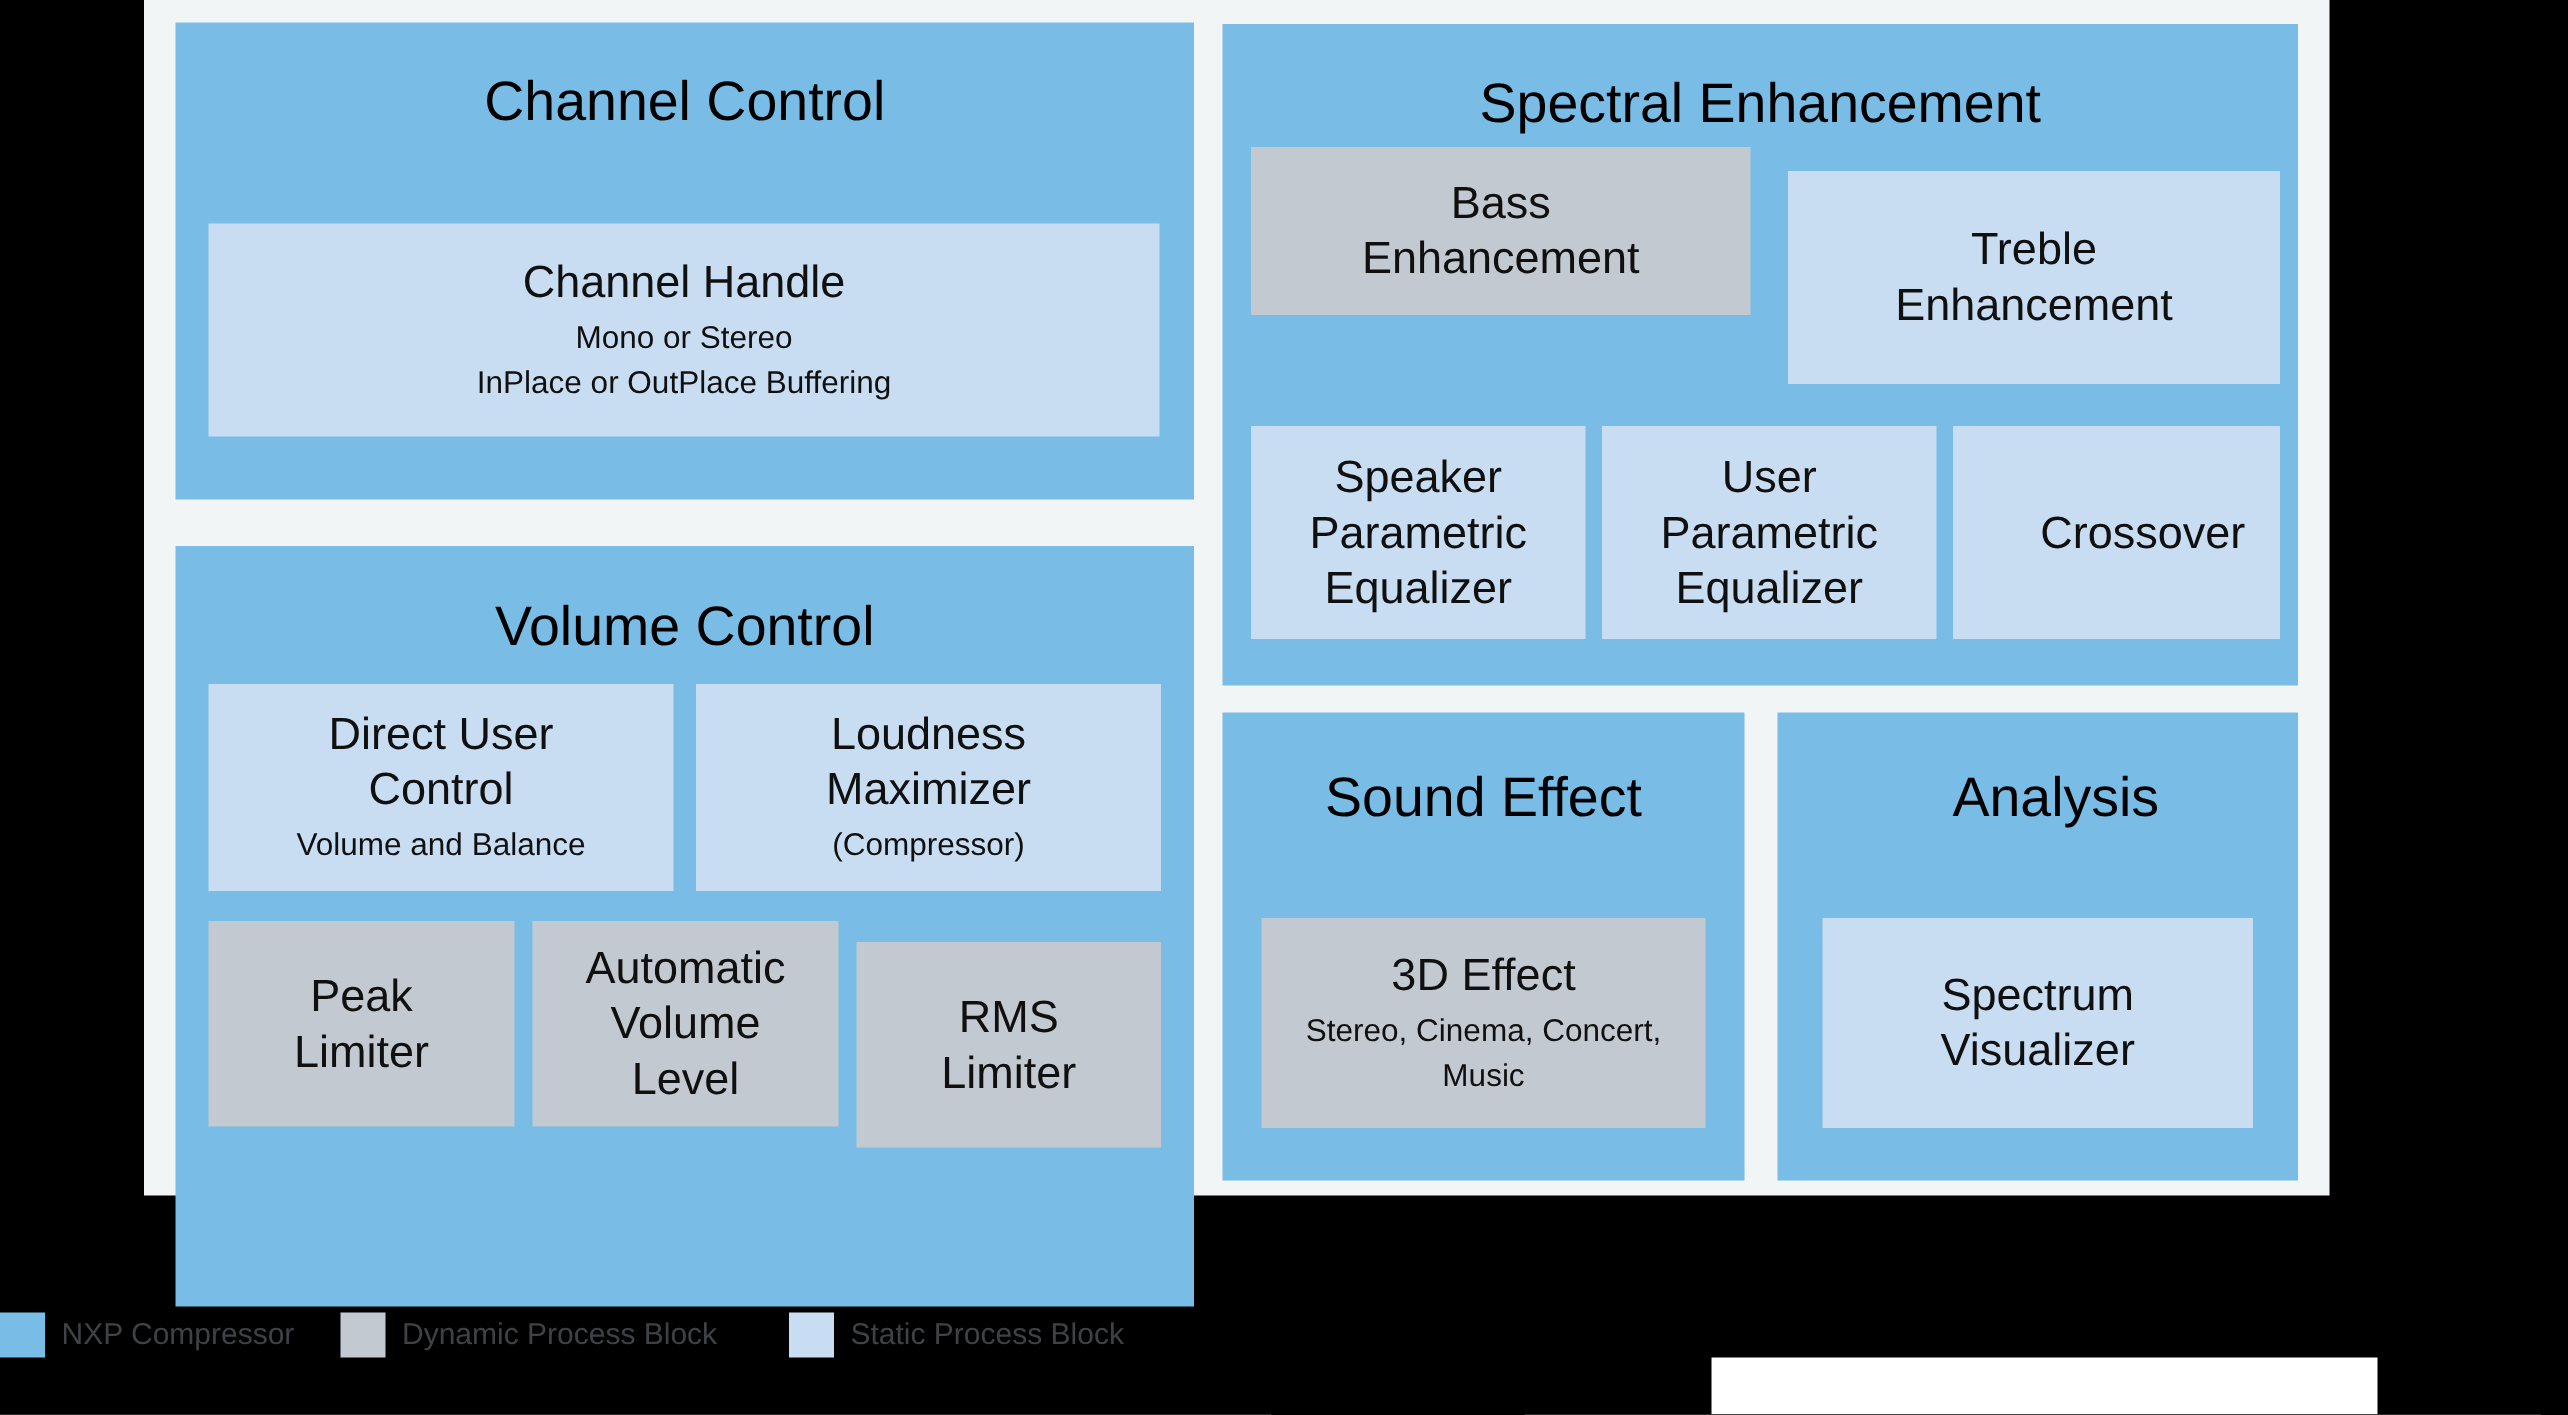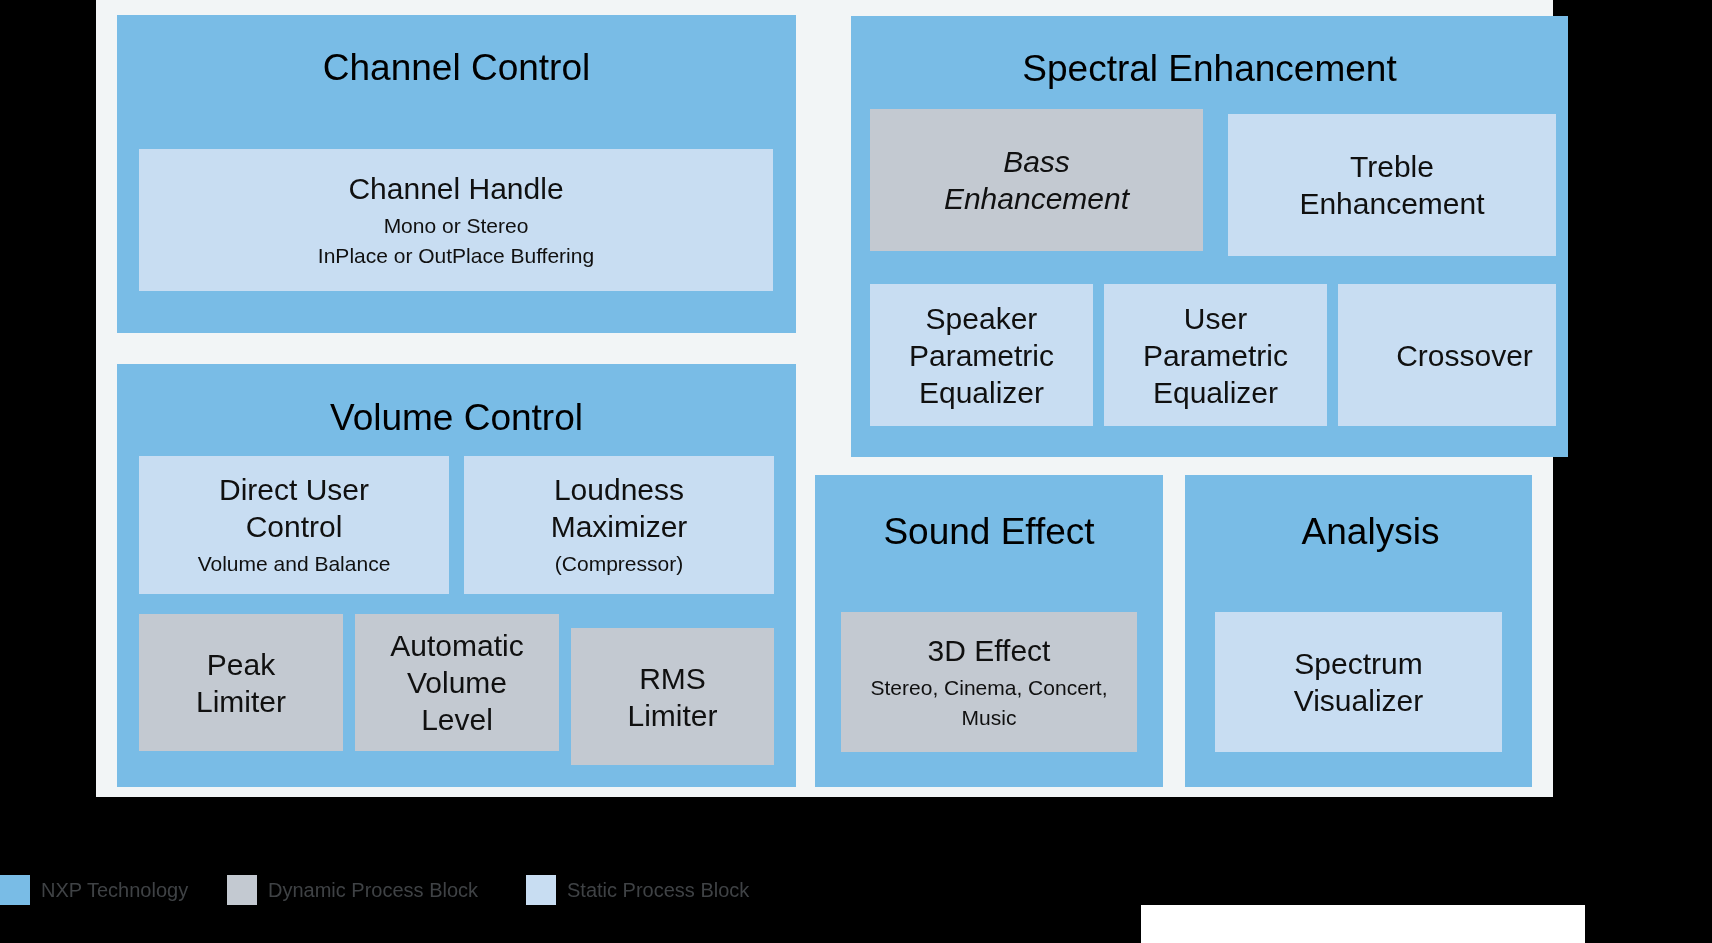--- a/index.html
+++ b/index.html
@@ -29,31 +29,31 @@
   .legend-swatch.dynamic{background:var(--dynamic-gray);}
   .legend-swatch.static{background:var(--static-blue);}
   .legend-label{font-size:20px;line-height:30px;color:var(--legend-text);white-space:nowrap;}
   .footer-white-rect{position:absolute;left:1141px;top:905px;width:444px;height:38px;background:#FFFFFF;}
 
   
   #channel-control{left:21px;top:15px;width:679px;height:318px;}
   #channel-control .group-title{top:34px;}
   #channel-handle{left:22px;top:134px;width:634px;height:142px;}
   
-  #volume-control{left:21px;top:364px;width:679px;height:423px;}
+  #volume-control{left:21px;top:364px;width:679px;height:507px;}
   #volume-control .group-title{top:35px;}
   #direct-user-control{left:22px;top:92px;width:310px;height:138px;}
   #loudness-maximizer{left:347px;top:92px;width:310px;height:138px;}
   #peak-limiter{left:22px;top:250px;width:204px;height:137px;}
   #automatic-volume-level{left:238px;top:250px;width:204px;height:137px;}
   #rms-limiter{left:454px;top:264px;width:203px;height:137px;}
   
-  #spectral-enhancement{left:719px;top:16px;width:717px;height:441px;margin-left:36px;}
+  #spectral-enhancement{left:719px;top:16px;width:717px;height:441px;}
   #spectral-enhancement .group-title{top:34px;}
-  #bass-enhancement{left:19px;top:93px;width:333px;height:142px;font-style:italic;}
+  #bass-enhancement{left:19px;top:82px;width:333px;height:112px;}
   #treble-enhancement{left:377px;top:98px;width:328px;height:142px;}
   #speaker-parametric-equalizer{left:19px;top:268px;width:223px;height:142px;}
   #user-parametric-equalizer{left:253px;top:268px;width:223px;height:142px;}
   #crossover{left:487px;top:268px;width:218px;height:142px;padding-left:35px;}
   
   #sound-effect{left:719px;top:475px;width:348px;height:312px;}
   #sound-effect .group-title{top:38px;}
   #effect-3d{left:26px;top:137px;width:296px;height:140px;}
   
   #analysis{left:1089px;top:475px;width:347px;height:312px;}
@@ -146,21 +146,21 @@
       <div class="block static" id="spectrum-visualizer">
         <div class="block-title">Spectrum
 Visualizer</div>
       </div>
     </div>
 
   </div>
 
   <div class="legend-item" id="legend-nxp">
     <div class="legend-swatch nxp"></div>
-    <div class="legend-label">NXP Technology</div>
+    <div class="legend-label">NXP Compressor</div>
   </div>
   <div class="legend-item" id="legend-dynamic">
     <div class="legend-swatch dynamic"></div>
     <div class="legend-label">Dynamic Process Block</div>
   </div>
   <div class="legend-item" id="legend-static">
     <div class="legend-swatch static"></div>
     <div class="legend-label">Static Process Block</div>
   </div>
 

